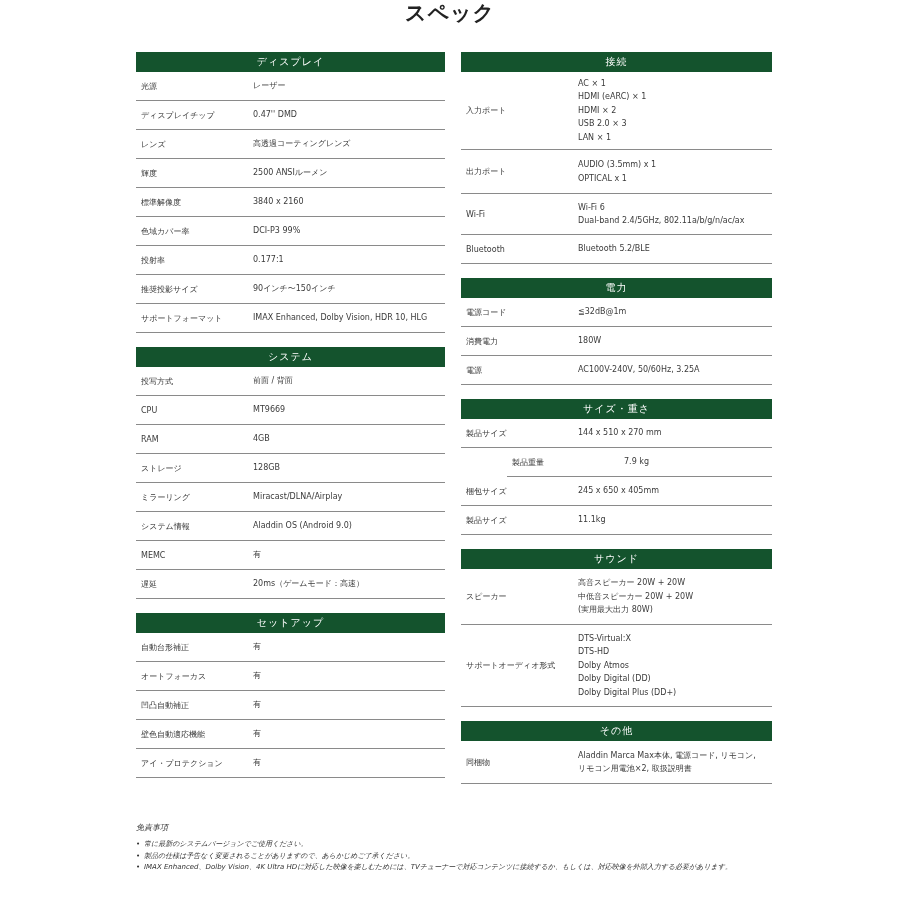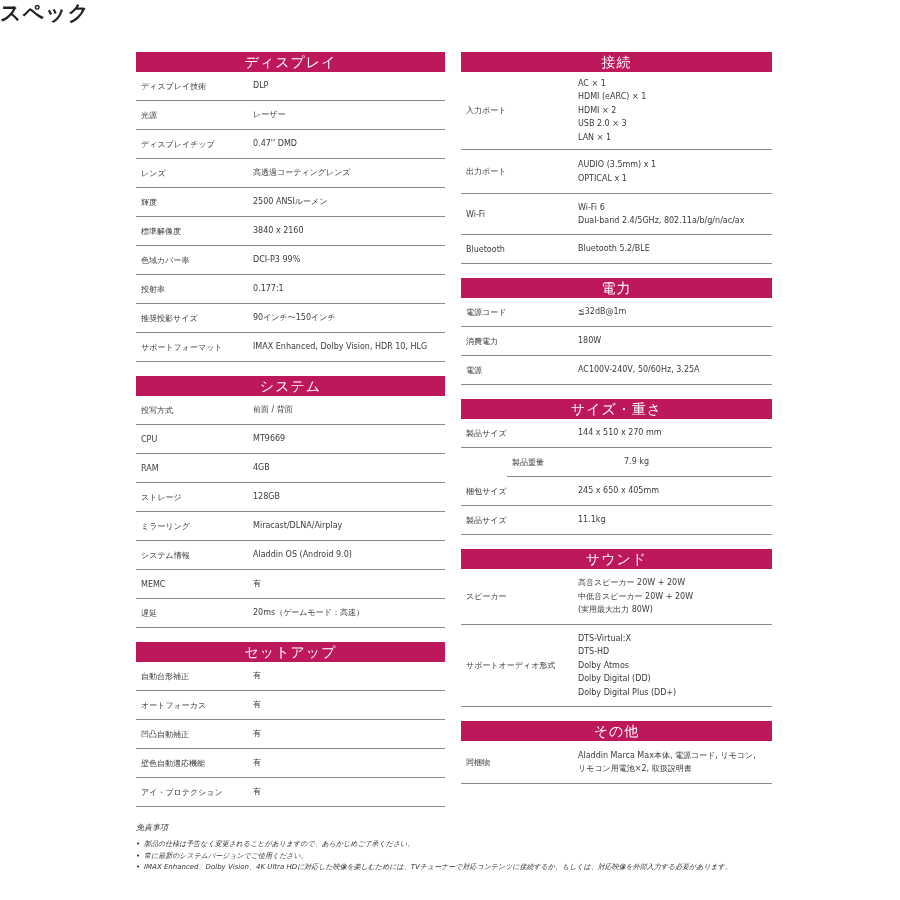--- a/index.html
+++ b/index.html
@@ -1,32 +1,32 @@
 <!DOCTYPE html>
 <html><head>
 <meta charset="utf-8">
 <style>
   * { box-sizing: border-box; margin: 0; padding: 0; }
   html, body { width: 900px; height: 900px; background: #ffffff; overflow: hidden; }
   body { font-family: "DejaVu Sans", "Liberation Sans", sans-serif; color: #333333; position: relative; }
 
   .page-title {
     position: absolute; left: 0; top: 0; width: 900px; height: 30px;
-    text-align: left; font-size: 21px; font-weight: bold; color: #222222; line-height: 26px;
+    text-align: center; font-size: 21px; font-weight: bold; color: #222222; line-height: 26px;
     letter-spacing: 1px;
   }
 
   .col { position: absolute; top: 52px; }
   .col-left { left: 136px; width: 309px; }
   .col-right { left: 461px; width: 311px; }
 
   .section { margin-bottom: 14px; }
   .section-header {
-    background: #be185d; color: #ffffff; text-align: center;
-    height: 20px; line-height: 20px; font-size: 14px; letter-spacing: 1px;
+    background: #14532d; color: #ffffff; text-align: center;
+    height: 20px; line-height: 20px; font-size: 10px; letter-spacing: 1px;
   }
   .row {
     display: flex; align-items: center;
     border-bottom: 1.5px solid #8a8a8a;
     font-size: 8px; color: #3a3a3a;
   }
   .row-label { width: 117px; padding-left: 5px; flex-shrink: 0; }
   .row-value { flex: 1; line-height: 13.5px; }
   .row-value .line { display: block; white-space: nowrap; }
 
@@ -41,26 +41,20 @@
 </style>
 </head>
 <body>
 
 <div class="page-title">スペック</div>
 
 <div class="col col-left" id="col-left">
     <div class="section">
       <div class="section-header">ディスプレイ</div>
       <div class="row">
-        <div class="row-label">ディスプレイ技術</div>
-        <div class="row-value">
-          <span class="line">DLP</span>
-        </div>
-      </div>
-      <div class="row">
         <div class="row-label">光源</div>
         <div class="row-value">
           <span class="line">レーザー</span>
         </div>
       </div>
       <div class="row">
         <div class="row-label">ディスプレイチップ</div>
         <div class="row-value">
           <span class="line">0.47'' DMD</span>
         </div>
@@ -304,17 +298,17 @@
           <span class="line">Aladdin Marca Max本体, 電源コード, リモコン,</span>
           <span class="line">リモコン用電池×2, 取扱説明書</span>
         </div>
       </div>
     </div>
   </div>
 
 <div class="notes">
   <div class="notes-title">免責事項</div>
   <ul>
+    <li>常に最新のシステムバージョンでご使用ください。</li>
     <li>製品の仕様は予告なく変更されることがありますので、あらかじめご了承ください。</li>
-    <li>常に最新のシステムバージョンでご使用ください。</li>
     <li>IMAX Enhanced、Dolby Vision、4K Ultra HDに対応した映像を楽しむためには、TVチューナーで対応コンテンツに接続するか、もしくは、対応映像を外部入力する必要があります。</li>
   </ul>
 </div>
 
 </body></html>

